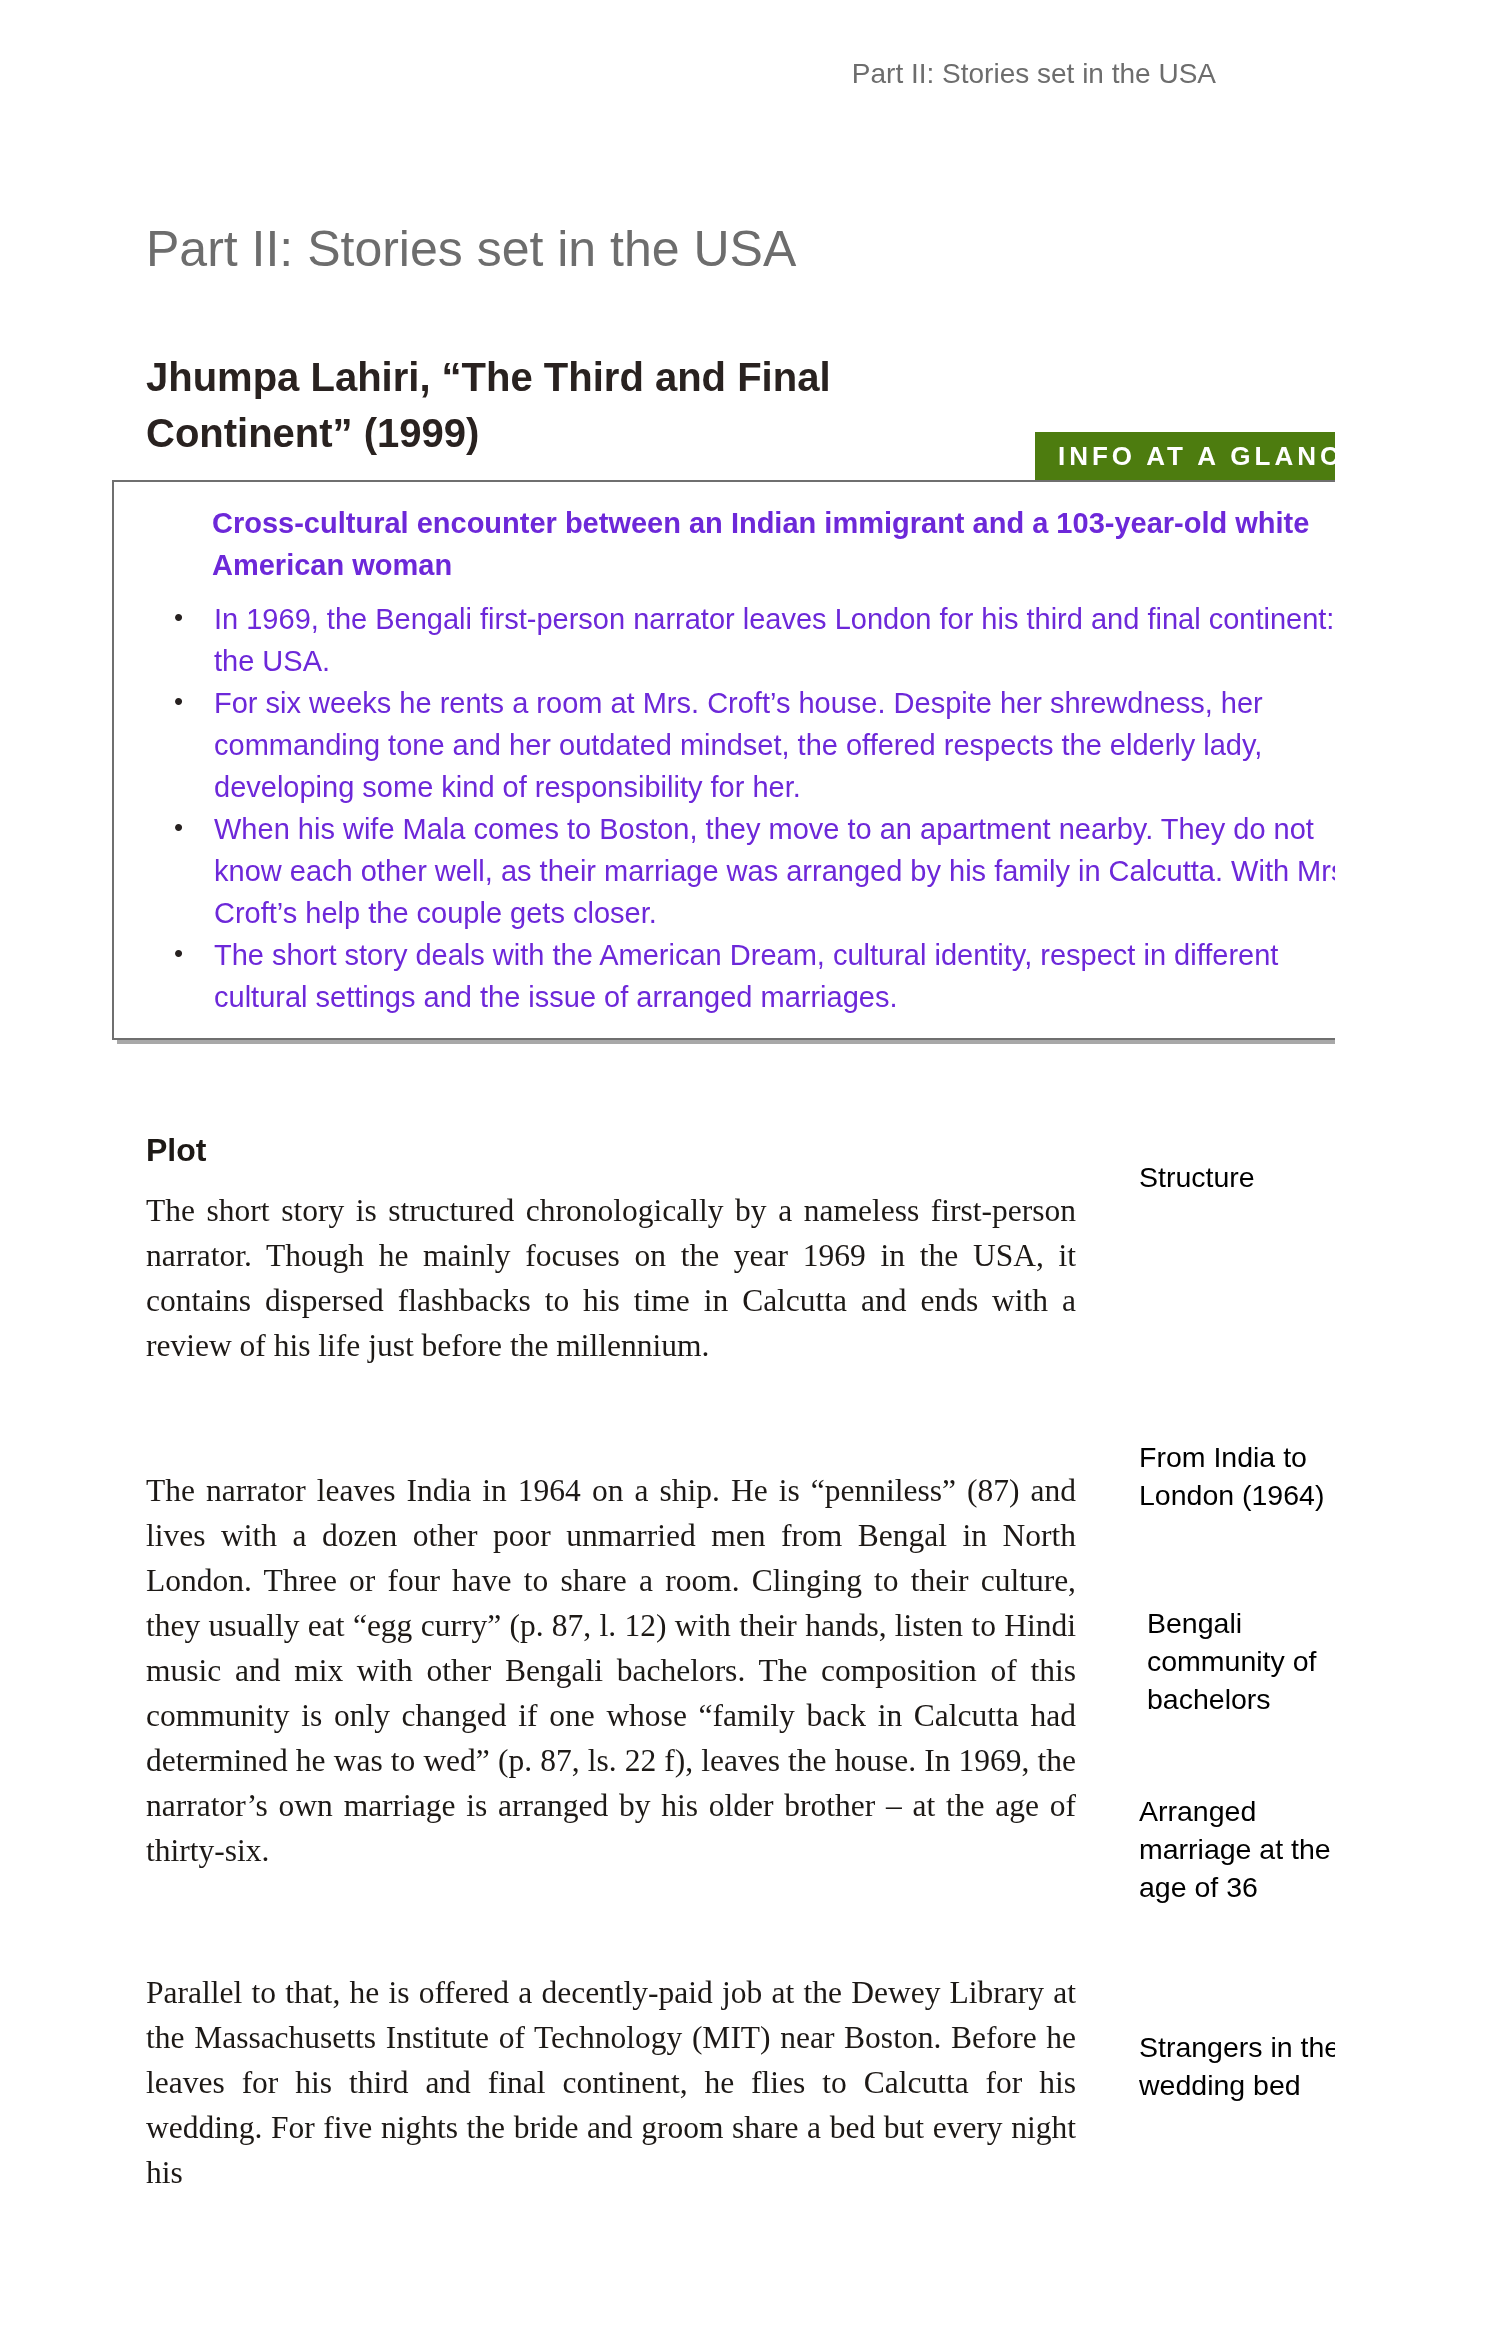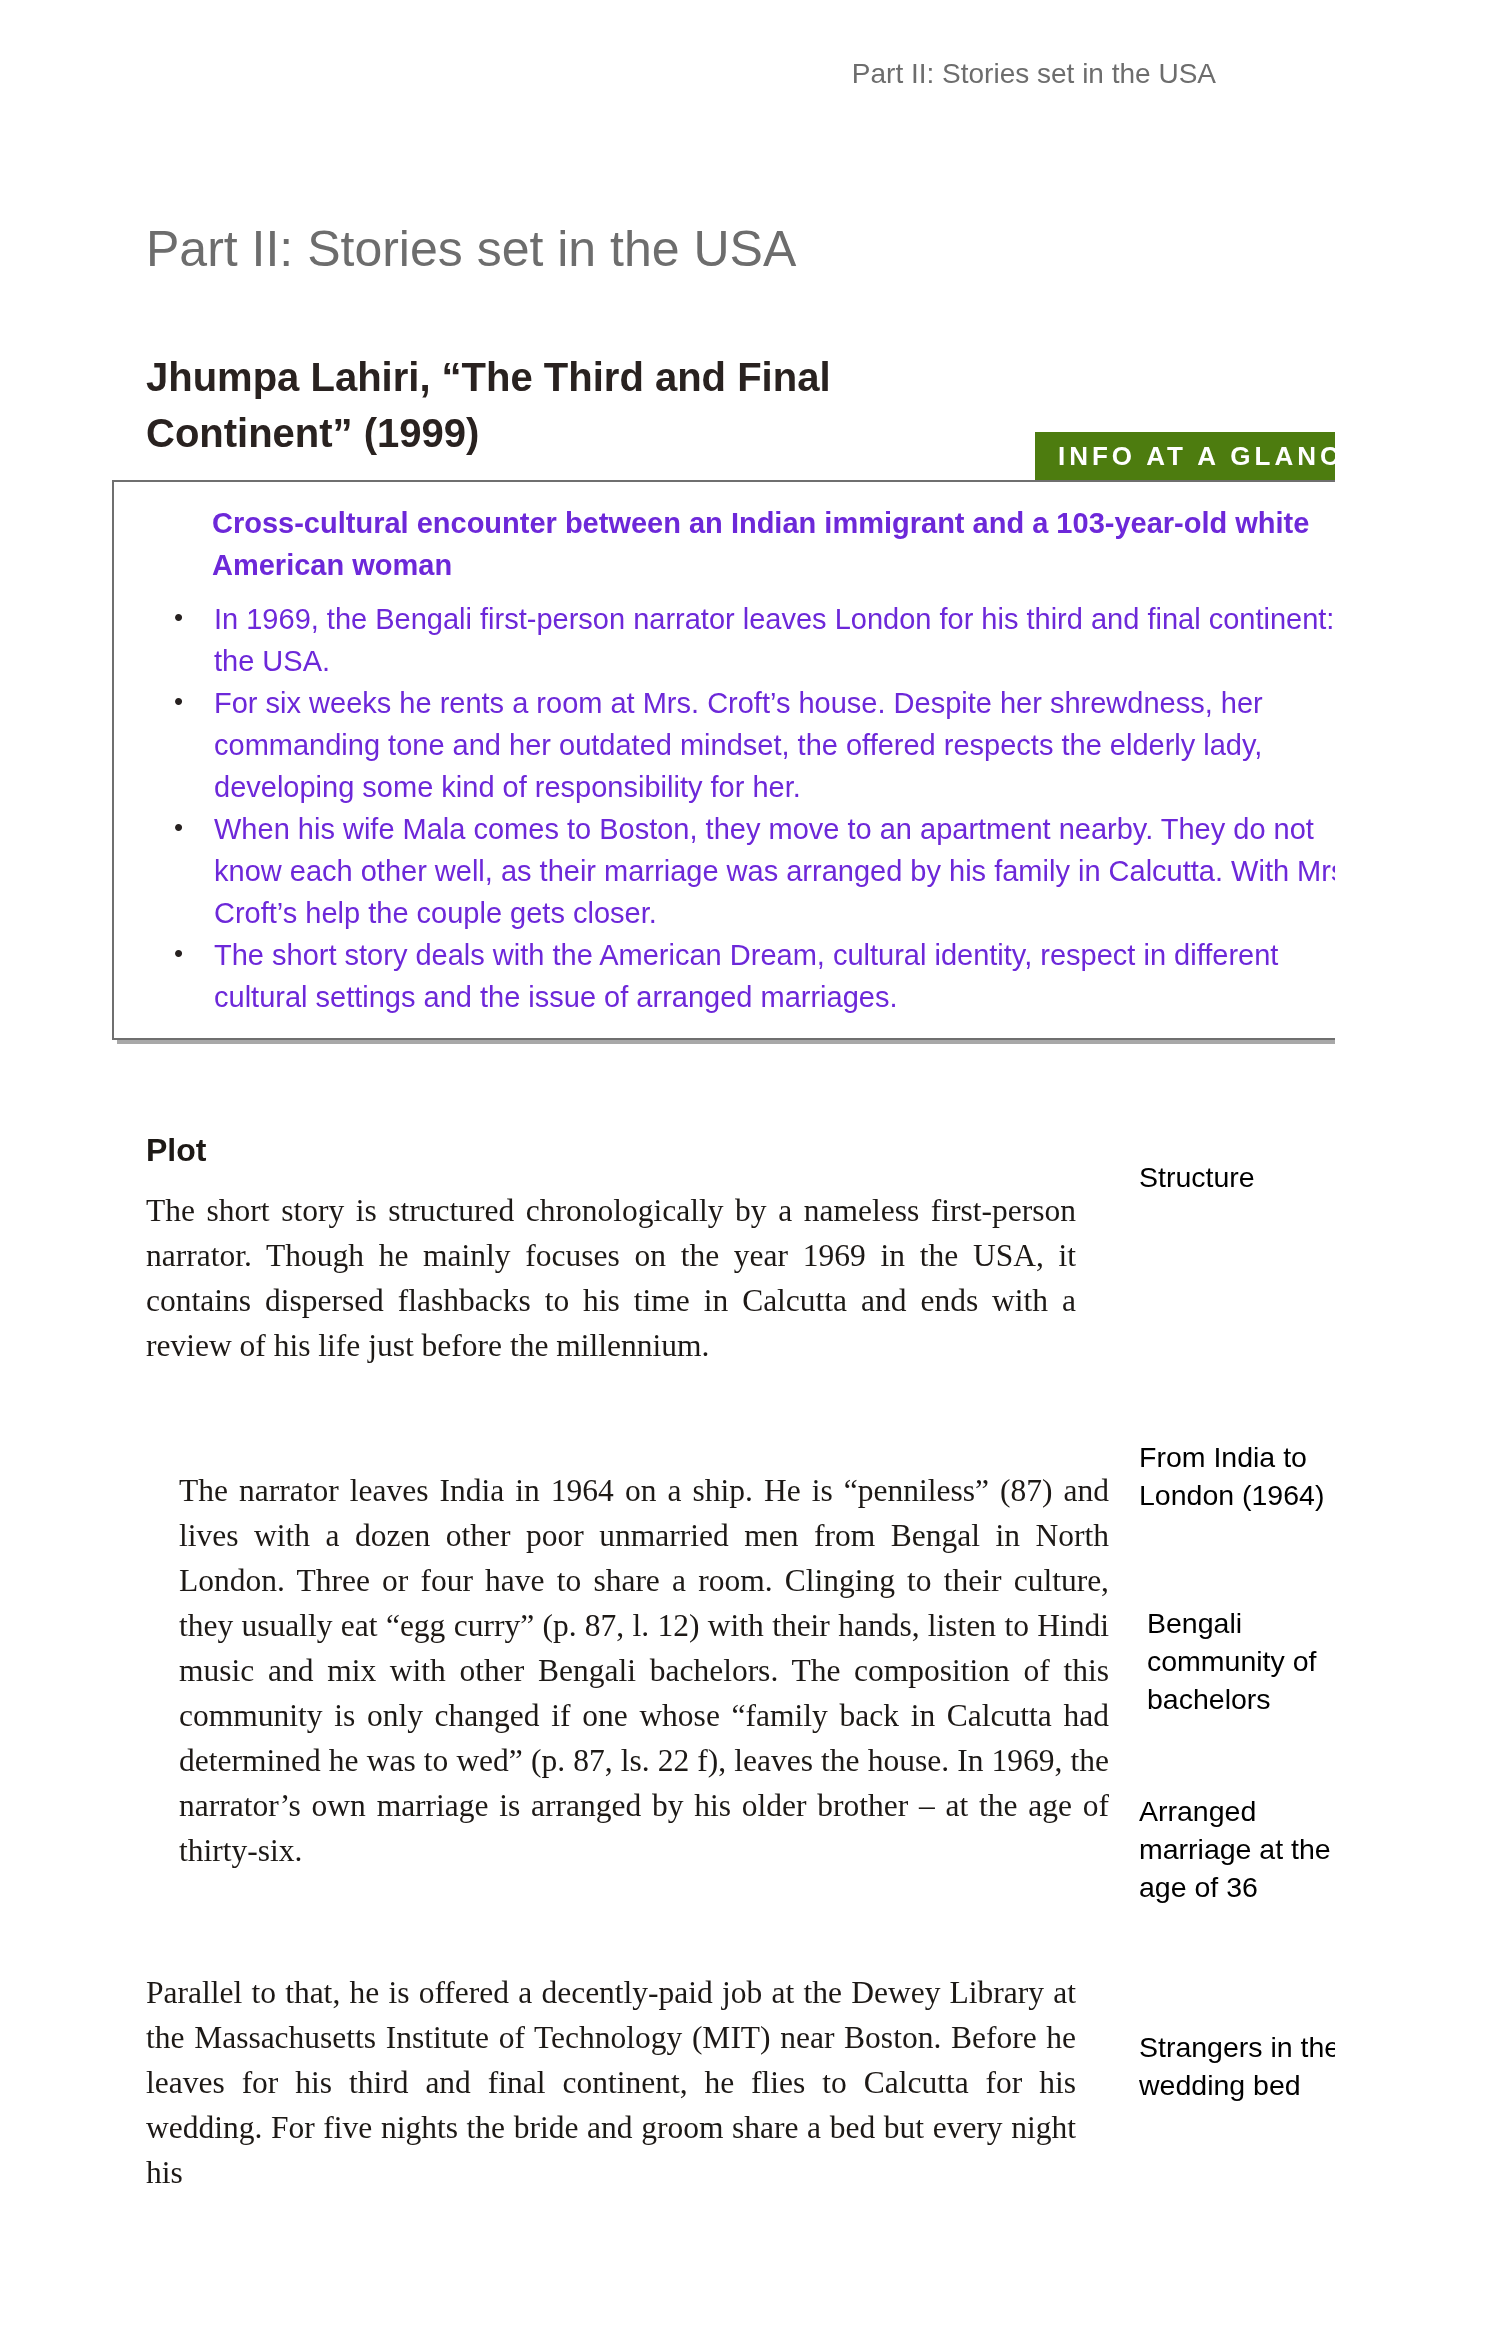--- a/index.html
+++ b/index.html
@@ -120,21 +120,21 @@
     position: absolute;
     left: 146px;
     width: 930px;
     font-family: "Liberation Serif", serif;
     font-size: 31.5px;
     line-height: 45px;
     text-align: justify;
     color: #1d1916;
   }
   .para-1 { top: 1156px; }
-  .para-2 { top: 1436px; margin-left: 33px; }
+  .para-2 { top: 1436px; }
   .para-3 { top: 1938px; }
 
   
   .margin-note {
     position: absolute;
     left: 1139px;
     width: 240px;
     font-size: 28.5px;
     line-height: 38px;
     color: #000000;

